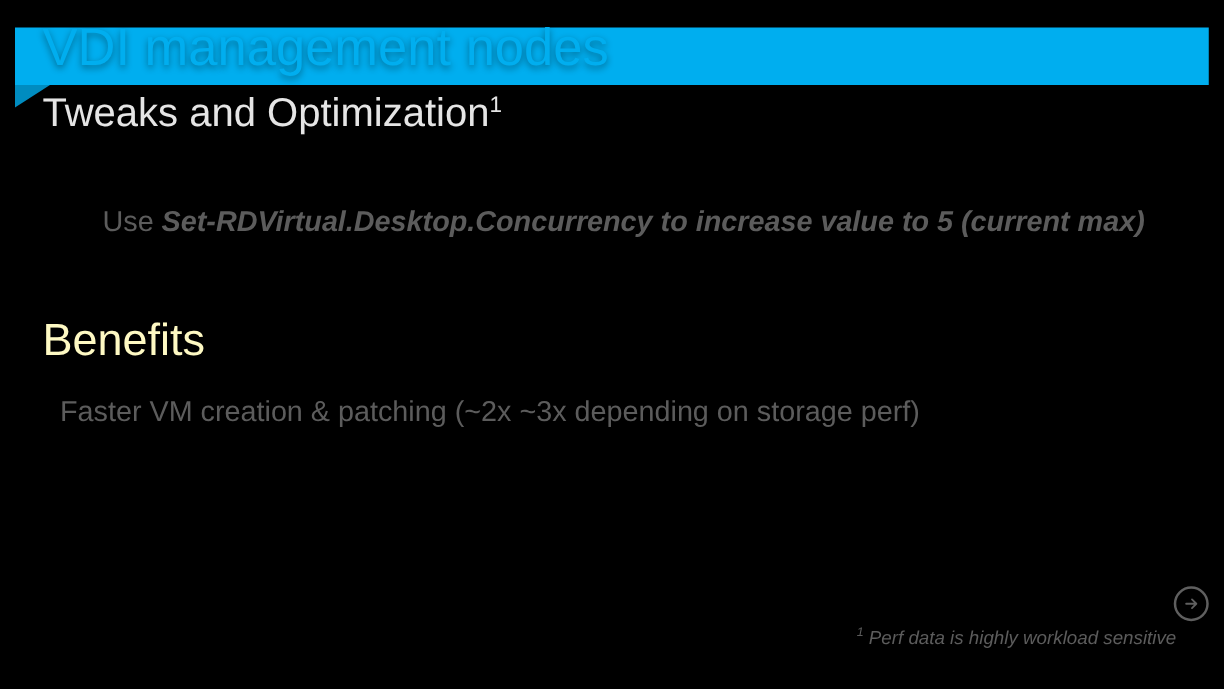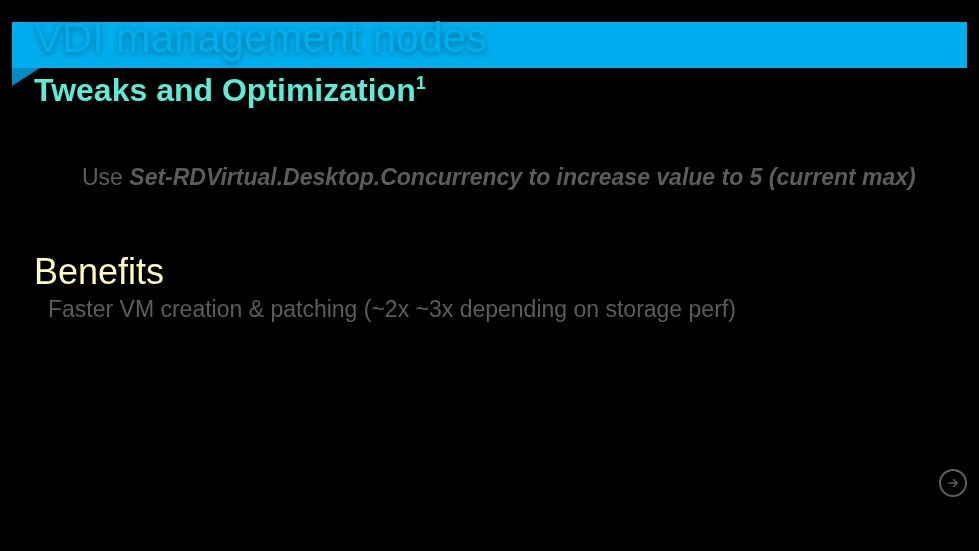--- a/index.html
+++ b/index.html
@@ -32,22 +32,22 @@
     color: #00AEEF;
     font-weight: 300;
     font-size: 42px;
     letter-spacing: 0px;
     text-shadow: 0 2px 6px rgba(0,0,0,0.4);
   }
   .subtitle1 {
     position: absolute;
     left: 34px;
     top: 72px;
-    color: #5eead4;
-    font-weight: 700;
+    color: #e5e5e5;
+    font-weight: 400;
     font-size: 32px;
   }
   .subtitle1 sup {
     font-size: 18px;
     vertical-align: super;
   }
   .subtitle2 {
     position: absolute;
     left: 34px;
     top: 112px;
@@ -76,21 +76,21 @@
     position: absolute;
     left: 34px;
     top: 251px;
     color: #fef9c3;
     font-weight: 300;
     font-size: 36px;
   }
   .line3 {
     position: absolute;
     left: 48px;
-    top: 296px;
+    top: 316px;
     color: #5c5c5c;
     font-size: 23px;
     font-weight: 400;
   }
   .footnote {
     position: absolute;
     right: 38px;
     bottom: 20px;
     color: #5c5c5c;
     font-size: 15px;
@@ -139,20 +139,23 @@
 
   <div class="line1">
     <span class="normal">Use </span><span class="boldital">Set-RDVirtual.Desktop.Concurrency to increase value to 5 (current max)</span>
   </div>
 
 
   <div class="benefits-head">Benefits</div>
 
   <div class="line3">Faster VM creation &amp; patching (~2x ~3x depending on storage perf)</div>
 
+  <div class="footnote">
+    <sup>1</sup><span> Perf data is highly workload sensitive</span>
+  </div>
 
   <div class="next-icon">
     <span>
       <svg width="14" height="14" viewBox="0 0 24 24" fill="none">
         <path d="M5 12h13M13 6l6 6-6 6" stroke="#5f5f5f" stroke-width="2.5" stroke-linecap="round" stroke-linejoin="round"></path>
       </svg>
     </span>
   </div>
 
 </div>

